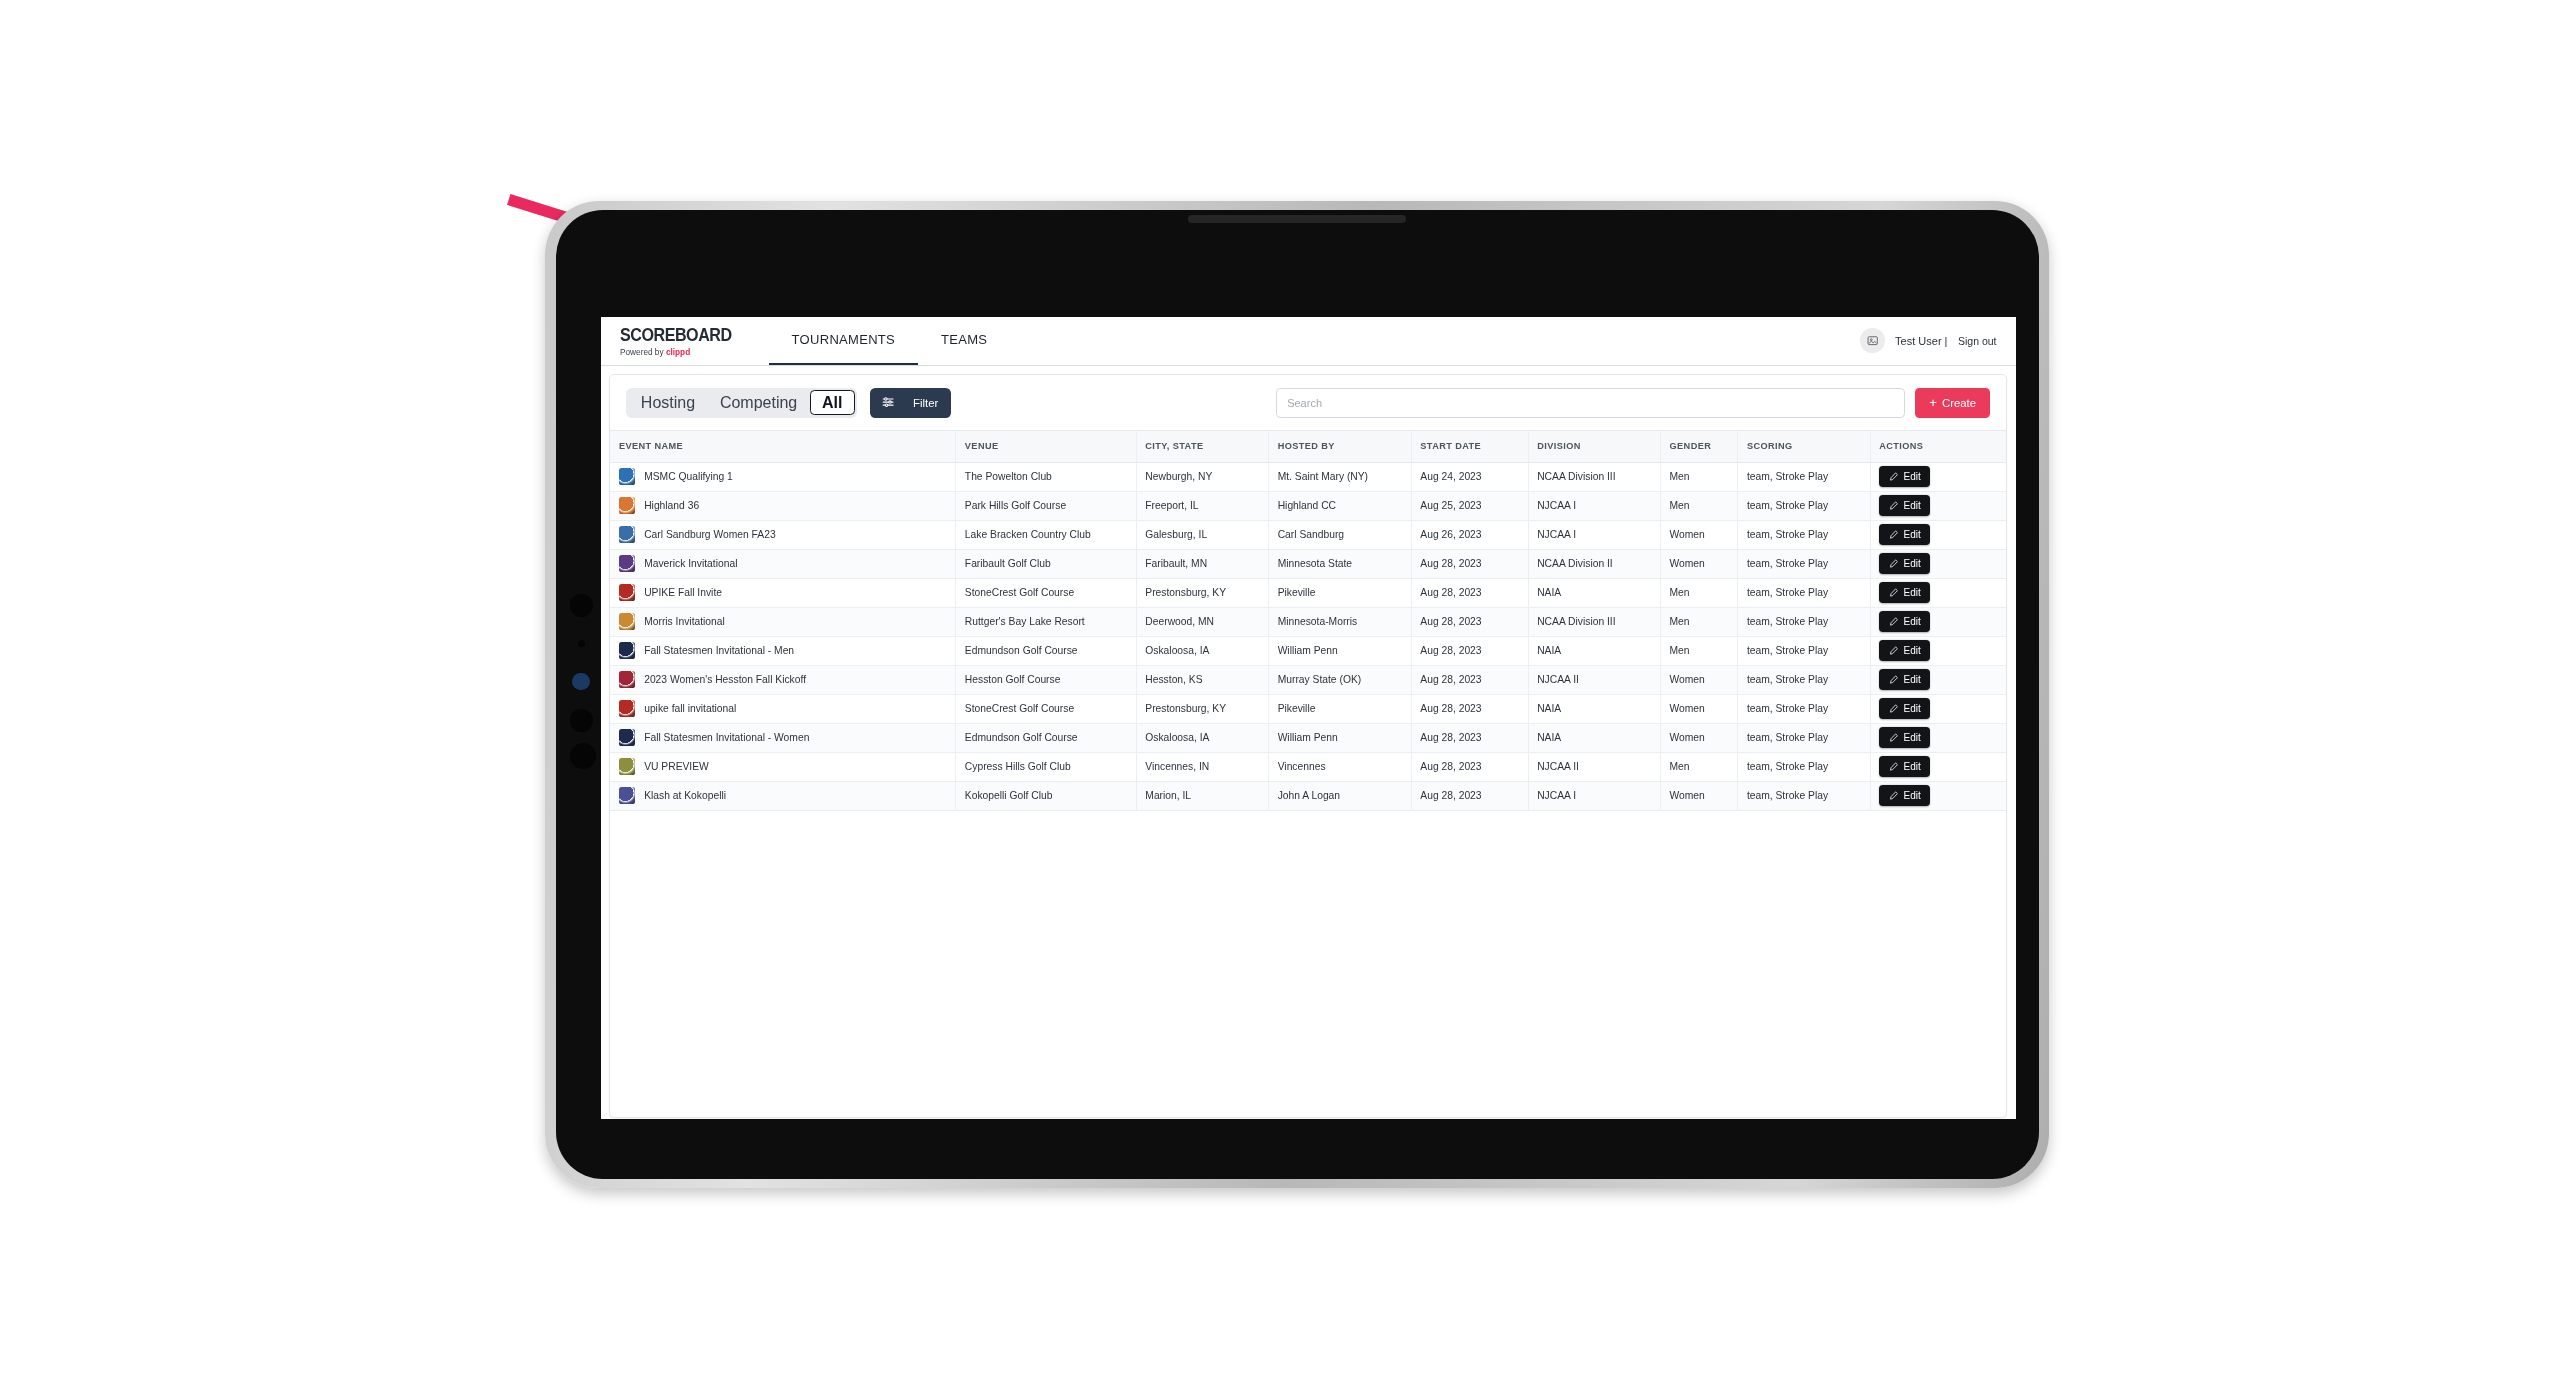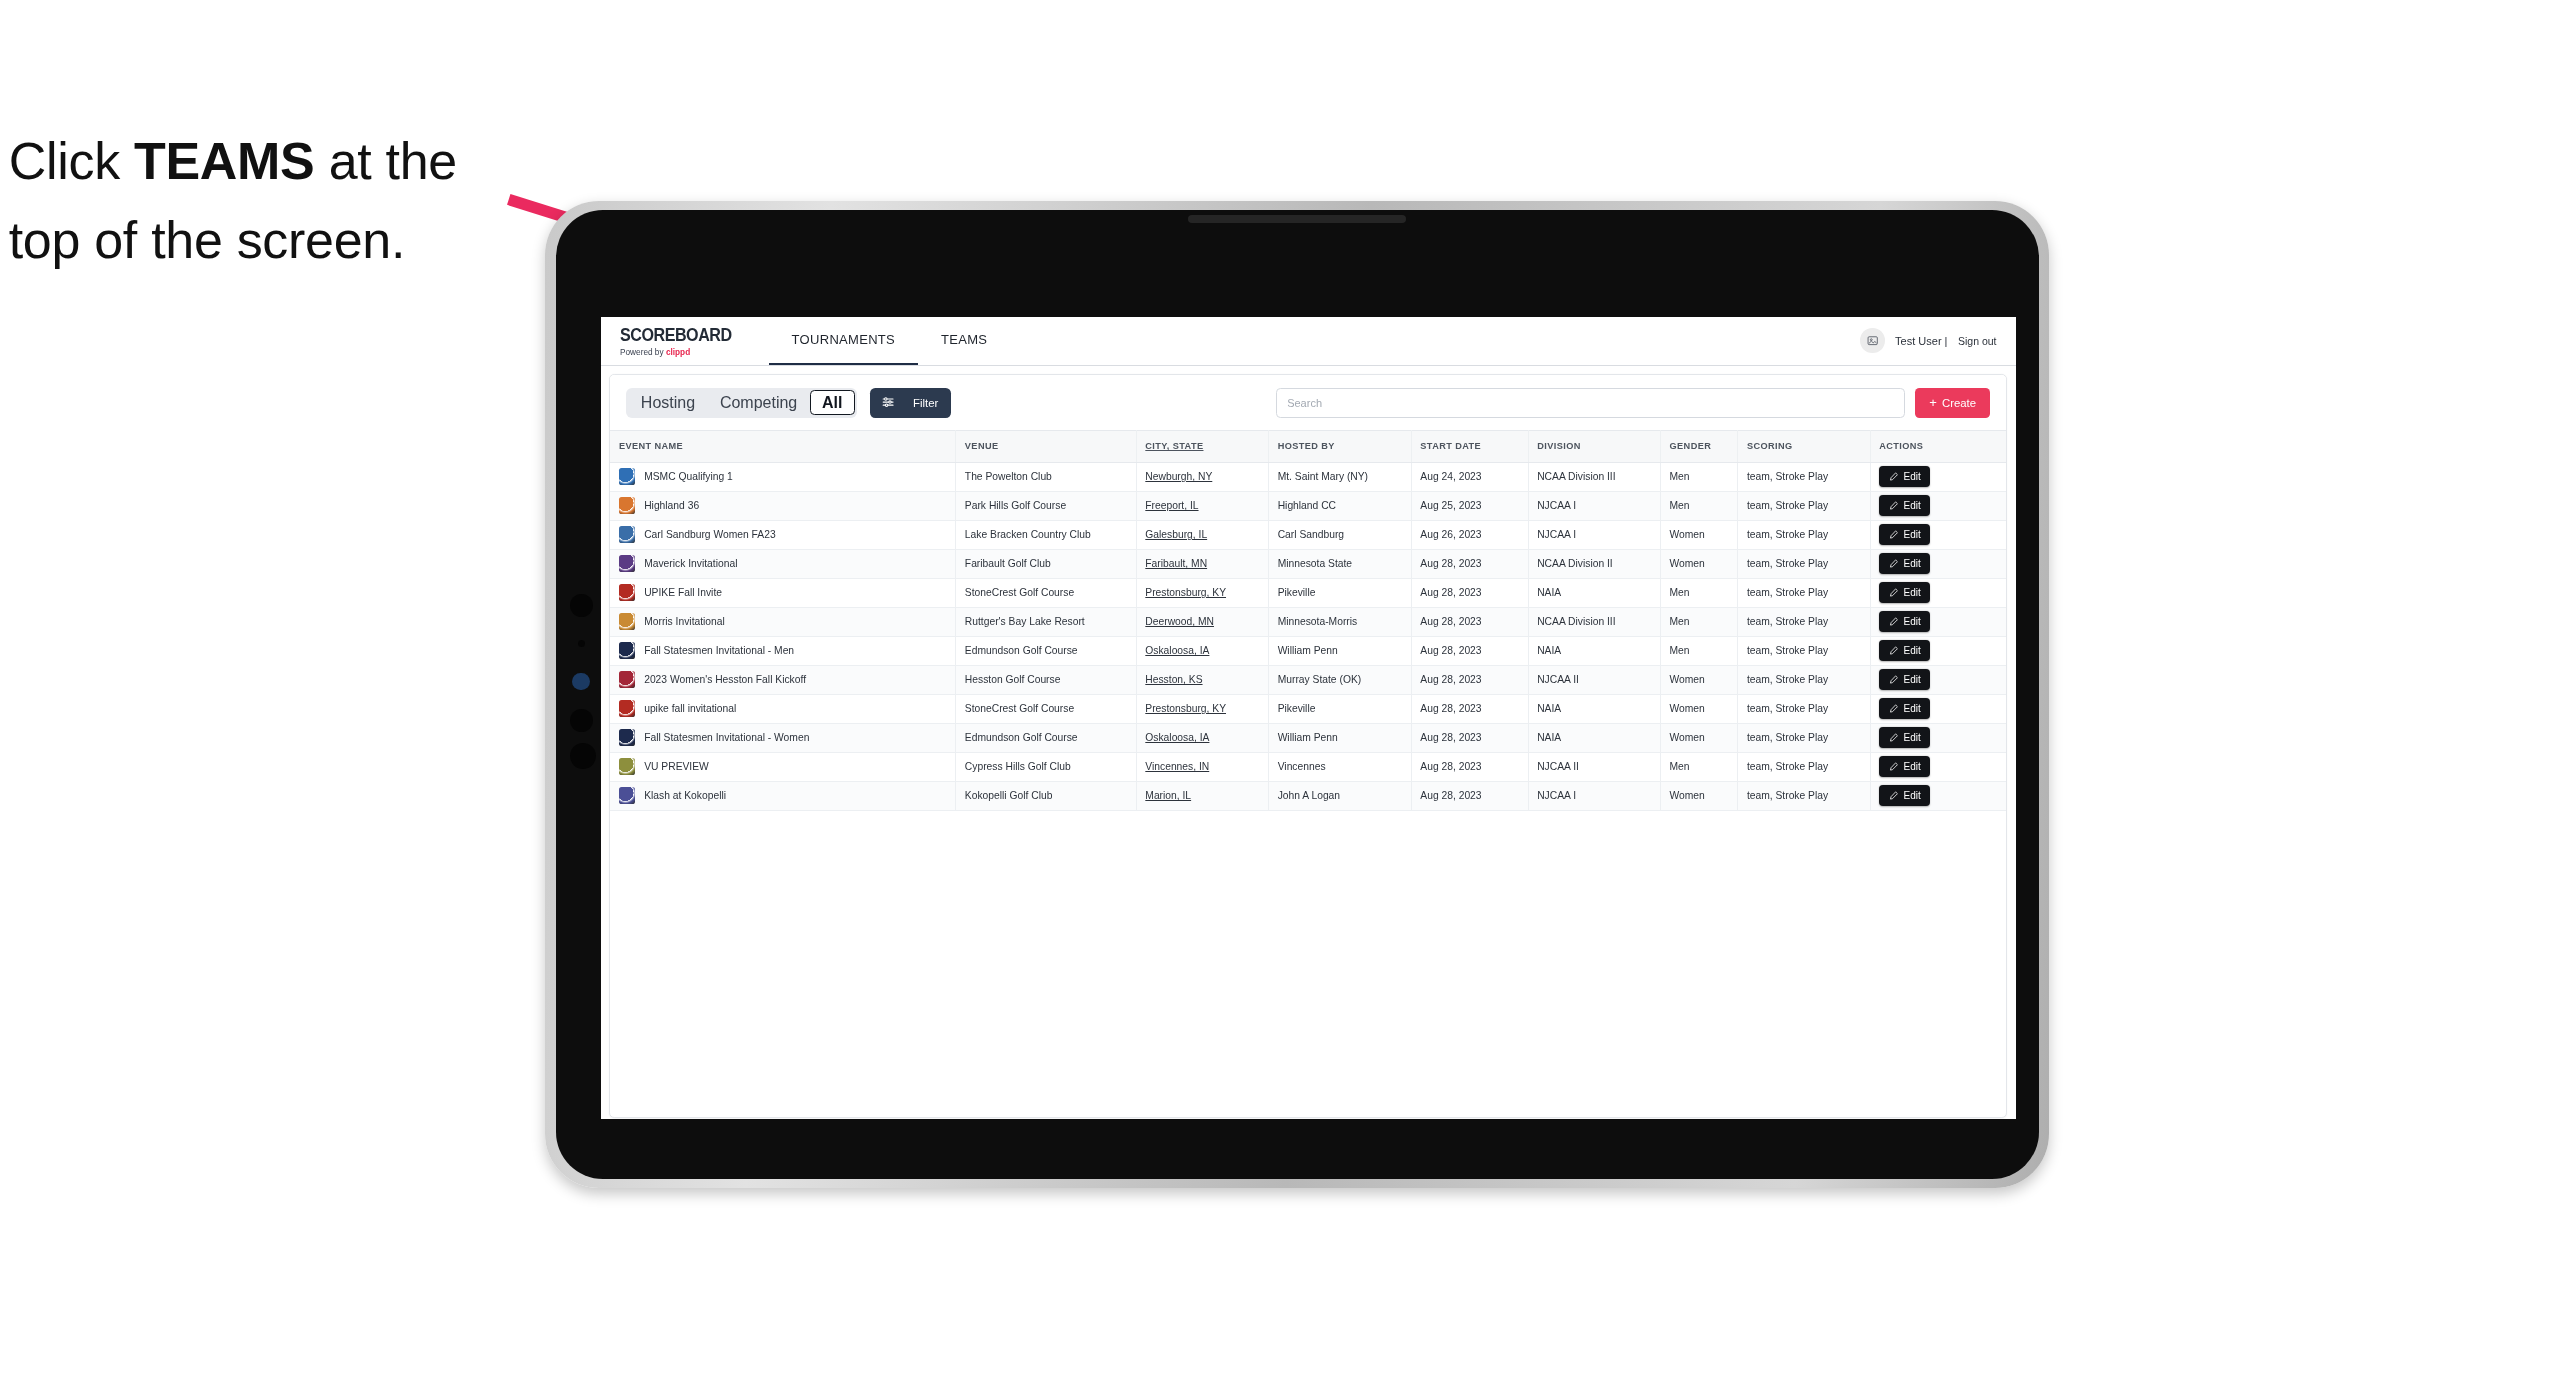--- a/index.html
+++ b/index.html
@@ -192,37 +192,33 @@
     background:#121418; color:#fff;
     border:none; border-radius:4px;
     height: 21px; padding: 0 9.6px;
     font-size: 10px; cursor:pointer;
     box-shadow: 0 0.9px 1.7px rgba(0,0,0,.3);
   }
   .edit-btn svg { width: 9.6px; height: 9.6px; }
 
   .col-event   { width: 201px; }
   .col-venue   { width: 105px; }
-  .col-city    { width: 77px; text-decoration: underline; }
+  .col-city    { width: 77px; }
   .col-host    { width: 83px; }
   .col-date    { width: 68px; }
   .col-div     { width: 77px; }
   .col-gender  { width: 45px; }
   .col-scoring { width: 77px; }
   .col-actions { width: 79px; }
 </style>
 </head>
 <body>
 
 <div id="stage">
 
-  <div class="annot-text">
-    <span>Click </span><b>TEAMS</b><span> at the</span><br>
-    <span>top of the screen.</span>
-  </div>
 
   <svg class="annot-arrow" viewBox="0 0 520 220">
     <line x1="42" y1="28" x2="430" y2="150" stroke="#ea2a5f" stroke-width="13" stroke-linecap="butt"></line>
     <polygon points="470,158 392,118 410,188" fill="#ea2a5f"></polygon>
   </svg>
 
   <div class="tablet-outer">
     <div class="tablet-screen">
       <div class="bezel-notch"></div>
       <div class="sensor s1"></div>

